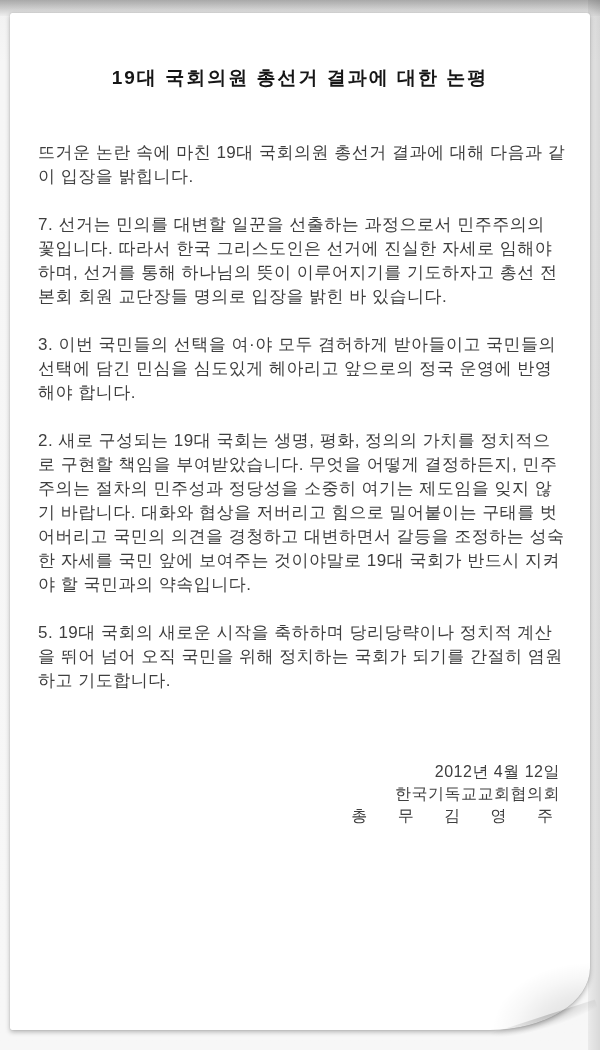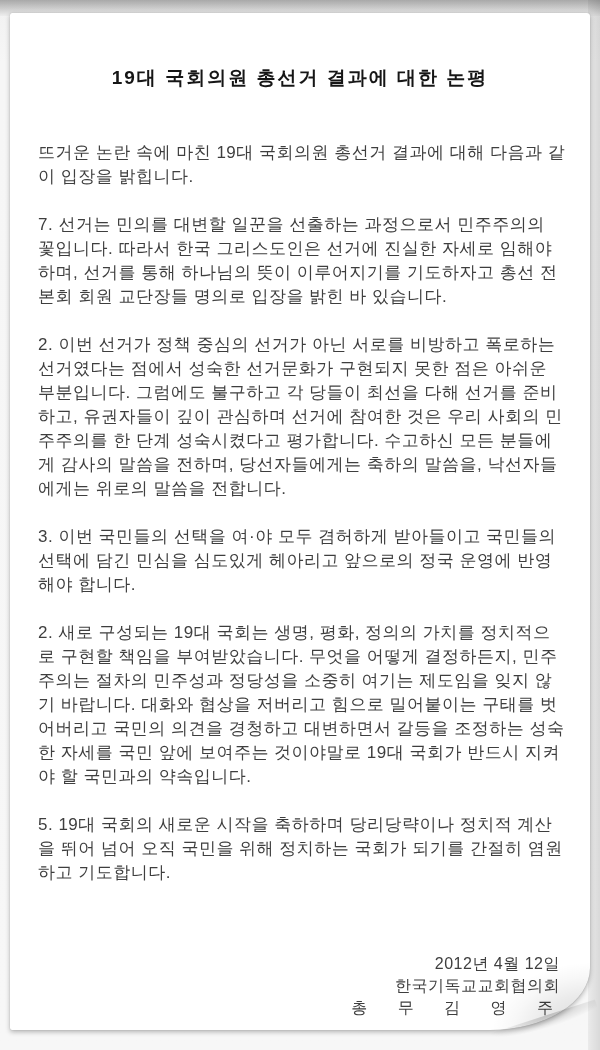--- a/index.html
+++ b/index.html
@@ -111,21 +111,20 @@
 <div class="stage">
   <div class="top-shade"></div>
   <div class="right-shade"></div>
 
   <div class="paper">
     <h1 class="doc-title">19대 국회의원 총선거 결과에 대한 논평</h1>
 
     <div class="doc-body">
       <p>뜨거운 논란 속에 마친 19대 국회의원 총선거 결과에 대해 다음과 같이 입장을 밝힙니다.</p>
       <p>7. 선거는 민의를 대변할 일꾼을 선출하는 과정으로서 민주주의의 꽃입니다. 따라서 한국 그리스도인은 선거에 진실한 자세로 임해야 하며, 선거를 통해 하나님의 뜻이 이루어지기를 기도하자고 총선 전 본회 회원 교단장들 명의로 입장을 밝힌 바 있습니다.</p>
-      <p>2. 이번 선거가 정책 중심의 선거가 아닌 서로를 비방하고 폭로하는 선거였다는 점에서 성숙한 선거문화가 구현되지 못한 점은 아쉬운 부분입니다. 그럼에도 불구하고 각 당들이 최선을 다해 선거를 준비하고, 유권자들이 깊이 관심하며 선거에 참여한 것은 우리 사회의 민주주의를 한 단계 성숙시켰다고 평가합니다. 수고하신 모든 분들에게 감사의 말씀을 전하며, 당선자들에게는 축하의 말씀을, 낙선자들에게는 위로의 말씀을 전합니다.</p>
       <p>3. 이번 국민들의 선택을 여·야 모두 겸허하게 받아들이고 국민들의 선택에 담긴 민심을 심도있게 헤아리고 앞으로의 정국 운영에 반영해야 합니다.</p>
       <p>2. 새로 구성되는 19대 국회는 생명, 평화, 정의의 가치를 정치적으로 구현할 책임을 부여받았습니다. 무엇을 어떻게 결정하든지, 민주주의는 절차의 민주성과 정당성을 소중히 여기는 제도임을 잊지 않기 바랍니다. 대화와 협상을 저버리고 힘으로 밀어붙이는 구태를 벗어버리고 국민의 의견을 경청하고 대변하면서 갈등을 조정하는 성숙한 자세를 국민 앞에 보여주는 것이야말로 19대 국회가 반드시 지켜야 할 국민과의 약속입니다.</p>
       <p>5. 19대 국회의 새로운 시작을 축하하며 당리당략이나 정치적 계산을 뛰어 넘어 오직 국민을 위해 정치하는 국회가 되기를 간절히 염원하고 기도합니다.</p>
     </div>
 
     <div class="signature">
       <div>2012년 4월 12일</div>
       <div>한국기독교교회협의회</div>
       <div class="sig-name">총 무 김 영 주</div>
     </div>

